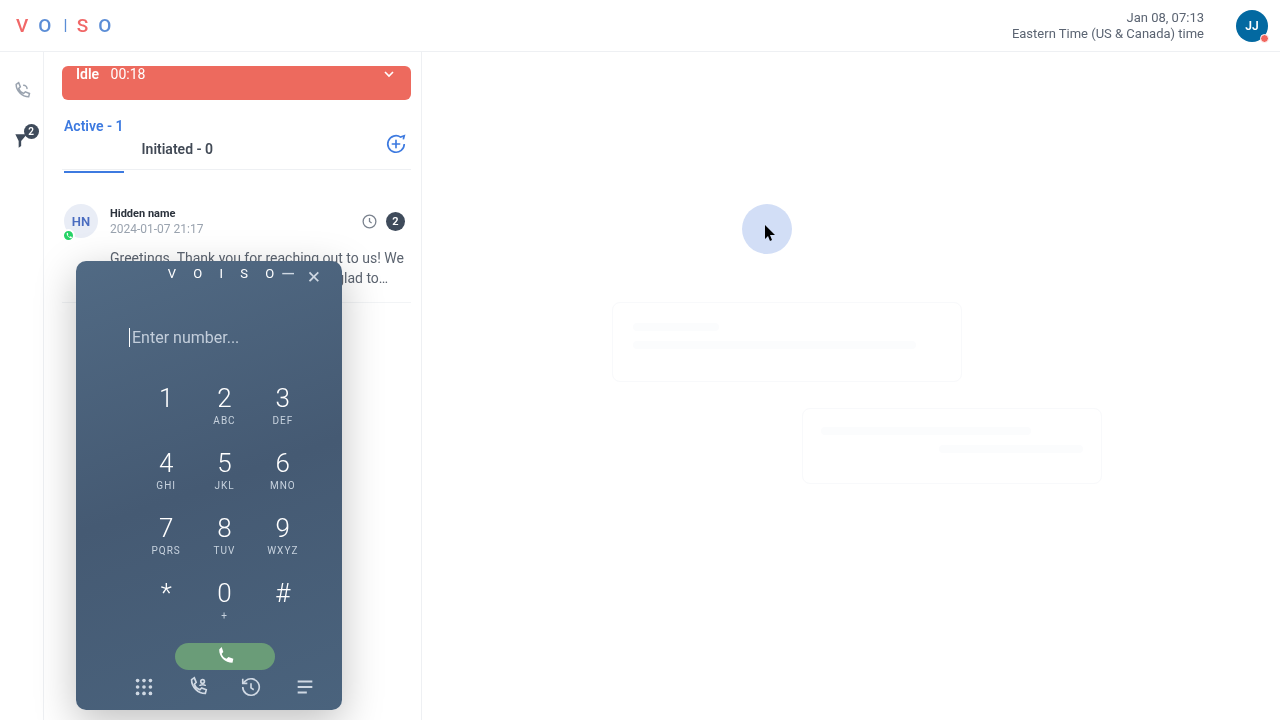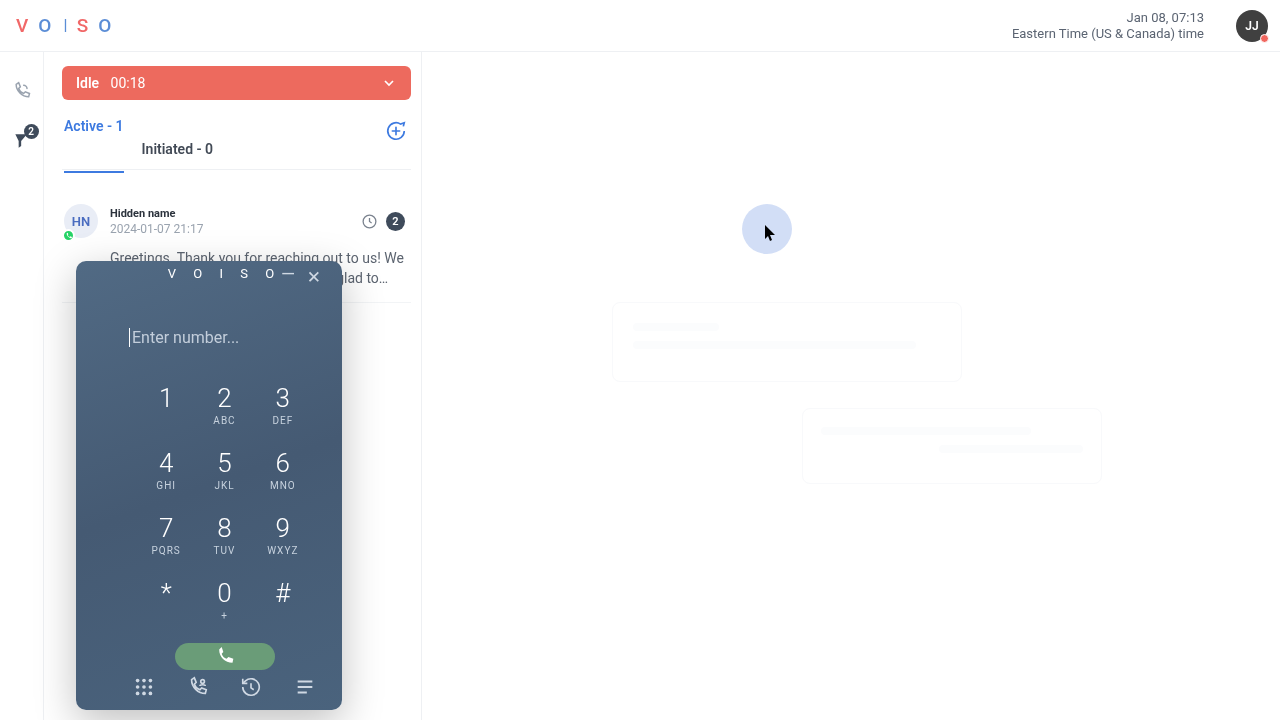--- a/index.html
+++ b/index.html
@@ -10,21 +10,21 @@
     justify-content: space-between; padding: 0 12px 0 16px;
     border-bottom: 1px solid #eef0f3;
   }
   .logo { display: flex; align-items: center; gap: 2px; letter-spacing: 8px; font-size: 19px; font-weight: 500; }
   .logo .red { color: #f16868; }
   .logo .blue { color: #5b8dd6; display:inline-block; transform: scaleX(0.55); }
   .logo .bluec { color: #5b8dd6; }
   .header-right { display: flex; align-items: center; gap: 32px; }
   .timeblock { text-align: right; color: #5b6472; font-size: 13px; line-height: 16px; }
   .avatar {
-    width: 32px; height: 32px; border-radius: 50%; background: #404040;
+    width: 32px; height: 32px; border-radius: 50%; background: #0369a1;
     color: #fff; display: flex; align-items: center; justify-content: center;
     font-size: 12px; font-weight: 600; position: relative;
   }
   .avatar-dot { position: absolute; right: -1px; bottom: -1px; width: 9px; height: 9px; border-radius: 50%; background: #f1675f; border: 1.5px solid #fff; }
 
   .leftnav {
     position: absolute; top: 52px; left: 0; width: 44px; height: calc(100% - 52px);
     border-right: 1px solid #eef0f3; display: flex; flex-direction: column;
     align-items: center; padding-top: 28px; gap: 28px;
   }
@@ -36,35 +36,35 @@
     display: flex; align-items: center; justify-content: center;
   }
 
   .panel {
     position: absolute; top: 52px; left: 44px; width: 378px; height: calc(100% - 52px);
     border-right: 1px solid #eef0f3; padding: 14px 10px 0 18px;
   }
 
   .status-bar {
     background: #ed6a5e; color: #fff; border-radius: 6px;
-    height: 34px; display: flex; align-items: center; justify-content: space-between;
+    height: 34px; display: flex; align-items: flex-start; justify-content: space-between;
     padding: 0 14px; font-size: 14px; cursor: pointer;
   }
   .status-bar .label { font-weight: 600; }
   .status-bar .timer { margin-left: 8px; font-weight: 400; }
 
   .search {
     margin-top: 12px; display: flex; align-items: center; gap: 10px;
     background: #f2f4f6; border-radius: 6px; height: 36px; padding: 0 12px;
   }
   .search input { border: none; background: transparent; outline: none; font-size: 15px; color: #333; width: 100%; }
   .search input::placeholder { color: #9aa3af; }
 
   .tabrow {
-    margin-top: 18px; display: flex; justify-content: space-between;
+    margin-top: 18px; display: flex; align-items: center; justify-content: space-between;
     padding: 0 2px;
   }
   .tabs { display: flex; gap: 18px; font-size: 14px; font-weight: 600; }
   .tab-active { color: #3d7ae0; position: relative; padding-bottom: 12px; }
   .tab-active::after {
     content: ""; position: absolute; left: 0; right: 0; bottom: -4px; height: 2px; background: #3d7ae0;
   }
   .tab-inactive { color: #424a56; padding-bottom: 12px; margin-top: 23px; }
   .addchat { color: #3d7ae0; display:flex; align-items:center; justify-content:center; width:26px; height:26px; cursor:pointer;}
   .divider { border-top: 1px solid #eef0f3; margin-top: 0px; }

